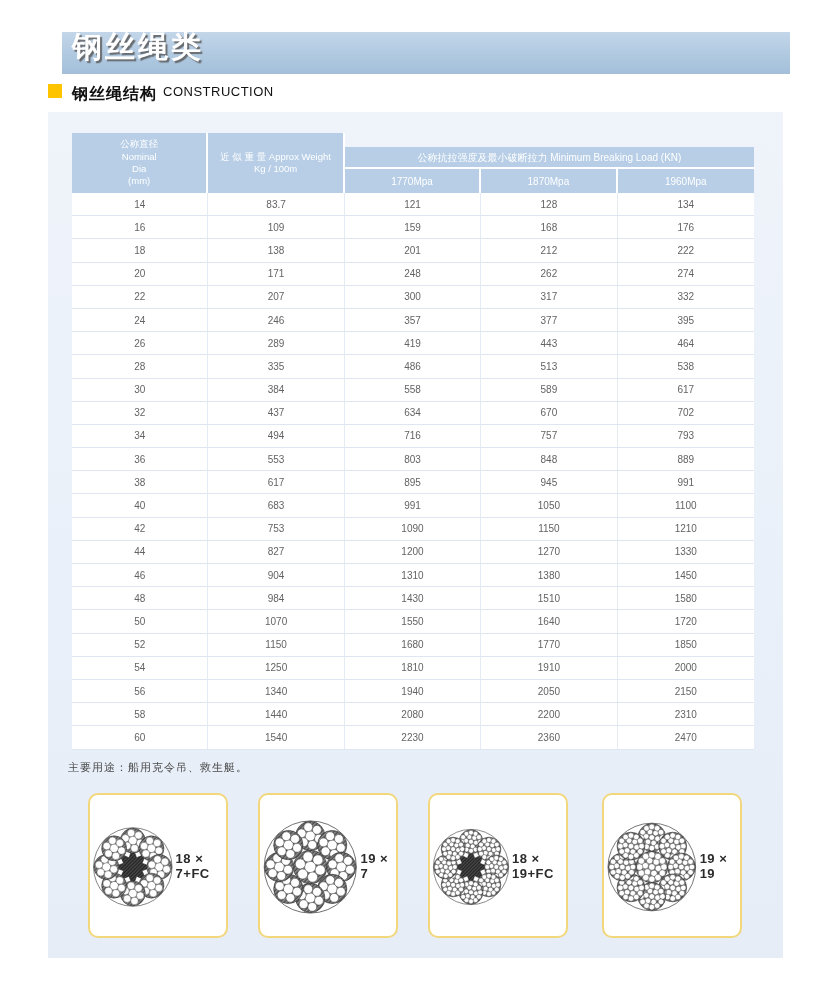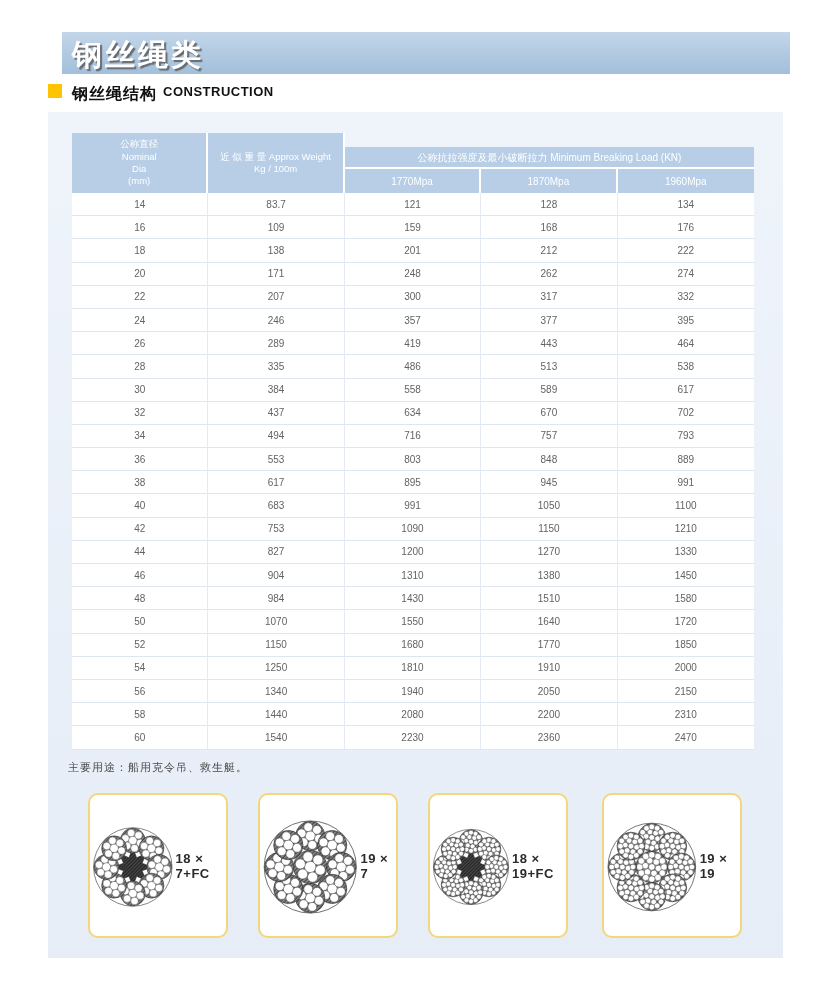--- a/index.html
+++ b/index.html
@@ -4,35 +4,35 @@
 <style>
   html,body{margin:0;padding:0;}
   body{
     width:830px;height:1000px;position:relative;background:#ffffff;
     font-family:"Liberation Sans", sans-serif;overflow:hidden;
   }
   
   .title-band{
     position:absolute;left:62px;top:32px;width:728px;height:42px;
     background:linear-gradient(#c3d6e9 0%,#b0c9e1 55%,#a3bfda 100%);
-    display:flex;align-items:flex-end;padding:0 0 4px 10px;box-sizing:border-box;
+    display:flex;align-items:flex-start;padding:0 0 4px 10px;box-sizing:border-box;
   }
   .title-zh{
     font-size:30px;font-weight:bold;color:#ffffff;letter-spacing:3px;line-height:1;
     text-shadow:2px 2px 1px rgba(90,90,90,.85);
   }
   .title-en{
     font-size:19px;font-weight:bold;color:#ffffff;margin-left:14px;letter-spacing:2px;
     line-height:1.25;text-shadow:1.5px 1.5px 1px rgba(90,90,90,.85);
   }
   
   .section-row{position:absolute;left:48px;top:84px;display:flex;}
   .section-marker{width:14px;height:14px;margin-right:10px;}
   .section-zh{font-size:16px;font-weight:bold;color:#111;letter-spacing:1px;}
-  .section-en{font-size:13px;font-weight:bold;color:#111;margin-left:6px;letter-spacing:.5px;}
+  .section-en{font-size:13px;font-weight:normal;color:#111;margin-left:6px;letter-spacing:.5px;}
   
   .panel{
     position:absolute;left:48px;top:112px;width:735px;height:846px;
     background:linear-gradient(#eff4fb 0%,#e6edf7 100%);
   }
   
   .tbl{
     position:absolute;left:24px;top:21px;width:682px;
     display:grid;grid-template-columns:repeat(5,1fr);
     grid-template-rows:36px 24px;grid-auto-rows:23.2px;

